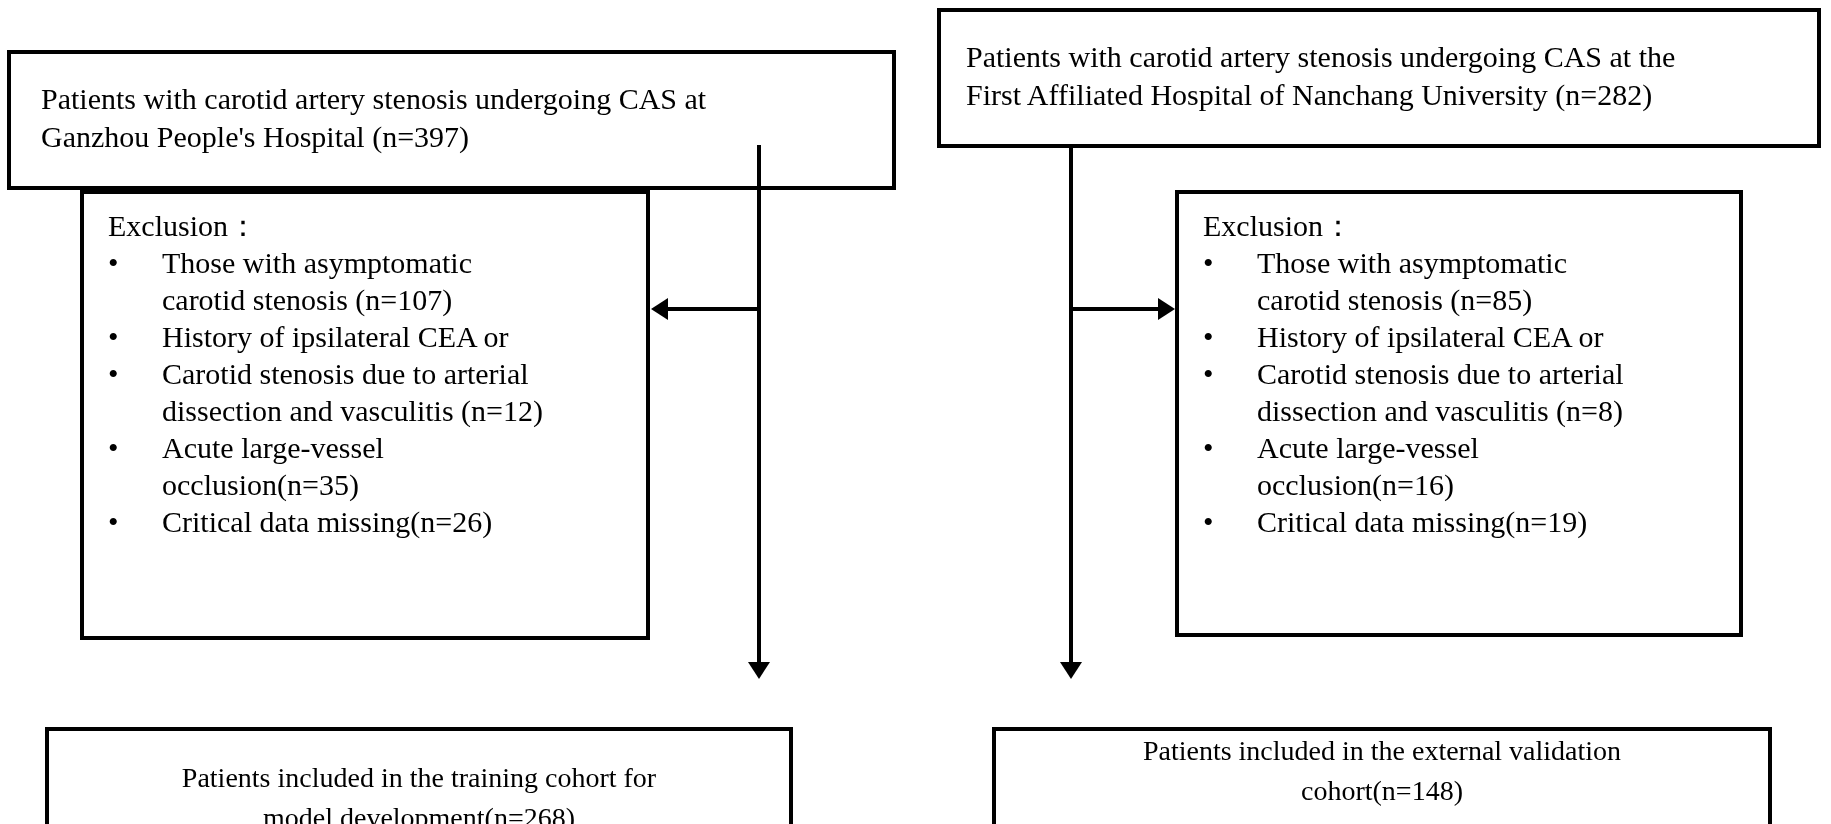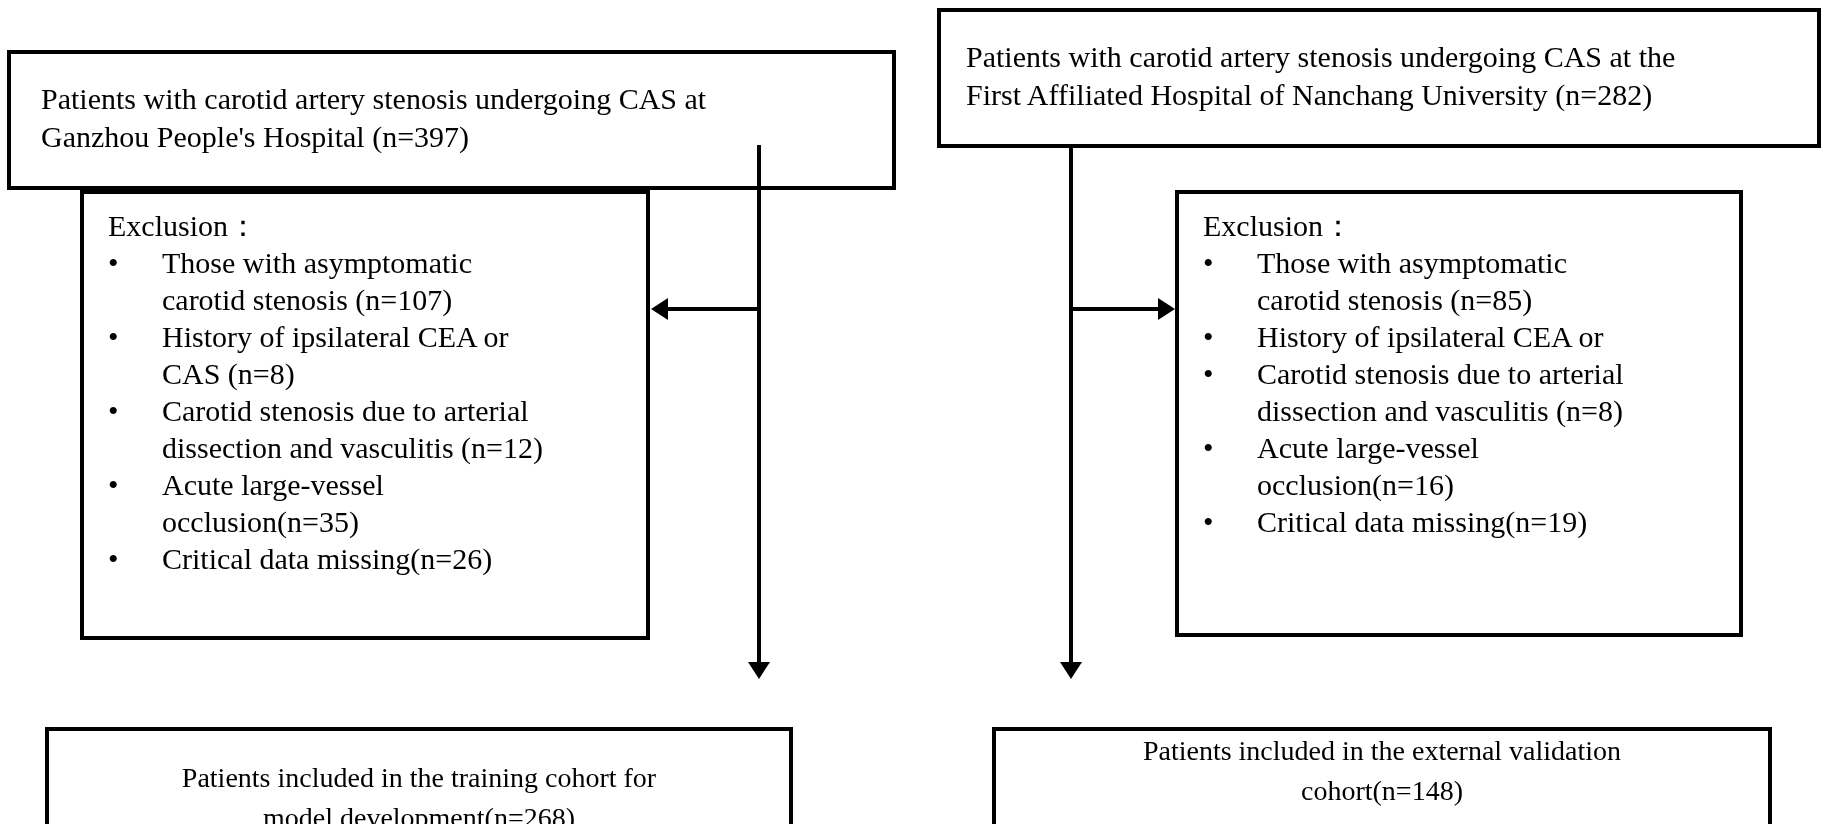--- a/index.html
+++ b/index.html
@@ -70,21 +70,20 @@
       <span class="dot">•</span>
       <span class="btext">
         <div>Those with asymptomatic</div>
         <div>carotid stenosis (n=107)</div>
       </span>
     </div>
     <div class="bullet-row">
       <span class="dot">•</span>
       <span class="btext">
         <div>History of ipsilateral CEA or</div>
-        <div>CAS (n=8)</div>
       </span>
     </div>
     <div class="bullet-row">
       <span class="dot">•</span>
       <span class="btext">
         <div>Carotid stenosis due to arterial</div>
         <div>dissection and vasculitis (n=12)</div>
       </span>
     </div>
     <div class="bullet-row">

